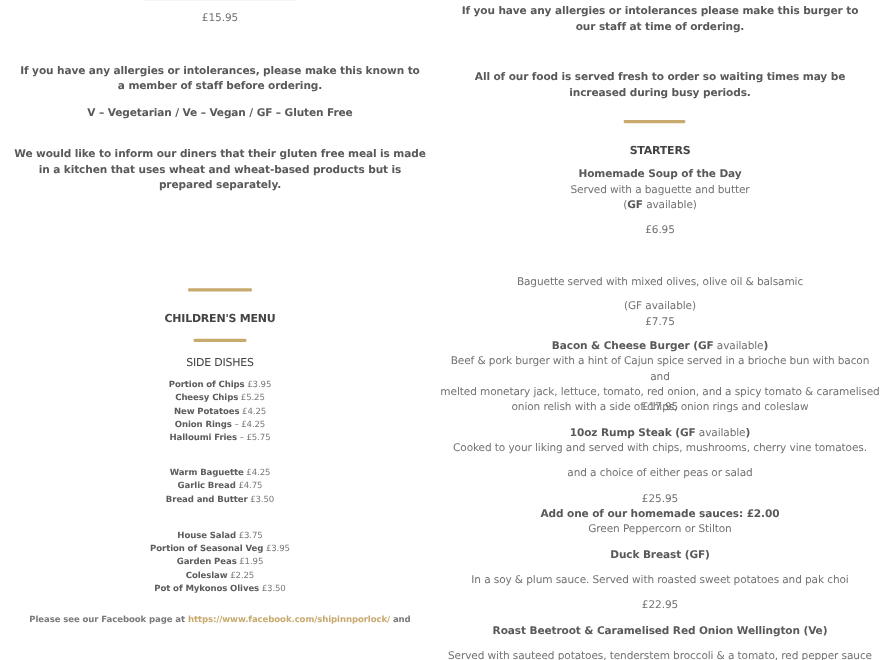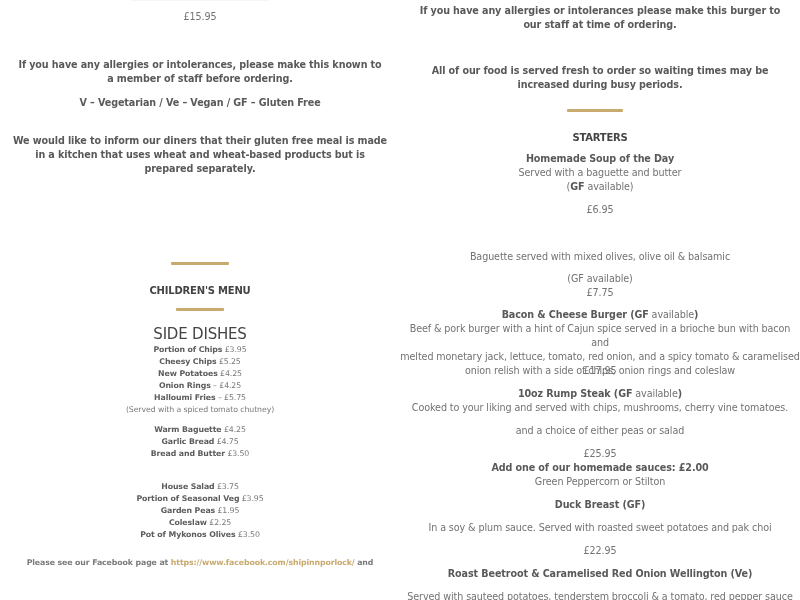--- a/index.html
+++ b/index.html
@@ -8,21 +8,21 @@
   .col { position: absolute; top: 0; text-align: center; }
   .col-left { left: 0; width: 400px; }
   .col-right { left: 400px; width: 400px; }
   .abs { position: absolute; left: 0; right: 0; text-align: center; }
   .t { font-size: 9.6px; line-height: 14px; color: #727272; letter-spacing: -0.1px; }
   .b { font-weight: bold; color: #595959; }
   .bi { font-weight: bold; font-style: italic; color: #595959; }
   .sm { font-size: 7.8px; line-height: 12px; color: #7a7a7a; letter-spacing: -0.1px; }
   .sm .b { color: #5c5c5c; }
   .h2 { font-size: 10px; color: #444; font-weight: bold; letter-spacing: -0.2px; }
-  .h3 { font-size: 15px; color: #444; letter-spacing: -0.2px; }
+  .h3 { font-size: 10px; color: #444; letter-spacing: -0.2px; }
   .divider { position: absolute; height: 3px; background: #c8a96e; border-radius: 1px; }
   .link { color: #c8a96e; }
   .cut { position: absolute; top: -5px; left: 130px; width: 140px; height: 6px; background: #eee; border-radius: 2px; opacity: 0.6; }
 </style>
 </head>
 <body>
 
 <div class="col col-left" style="height:600px;">
   <div class="cut"></div>
 
@@ -42,21 +42,20 @@
   <div class="divider" style="top:308px; left:176px; width:48px;"></div>
 
   <div class="abs h3" style="top:325px;">SIDE DISHES</div>
 
   <div class="abs sm" style="top:344px;">
     <div><span class="b">Portion of Chips</span><span> £3.95</span></div>
     <div><span class="b">Cheesy Chips</span><span> £5.25</span></div>
     <div><span class="b">New Potatoes</span><span> £4.25</span></div>
     <div><span class="b">Onion Rings</span><span> – £4.25</span></div>
     <div><span class="b">Halloumi Fries</span><span> – £5.75</span></div>
-    <div>(Served with a spiced tomato chutney)</div>
   </div>
 
   <div class="abs sm" style="top:424px;">
     <div><span class="b">Warm Baguette</span><span> £4.25</span></div>
     <div><span class="b">Garlic Bread</span><span> £4.75</span></div>
     <div><span class="b">Bread and Butter</span><span> £3.50</span></div>
   </div>
 
   <div class="abs sm" style="top:481px;">
     <div><span class="b">House Salad</span><span> £3.75</span></div>

